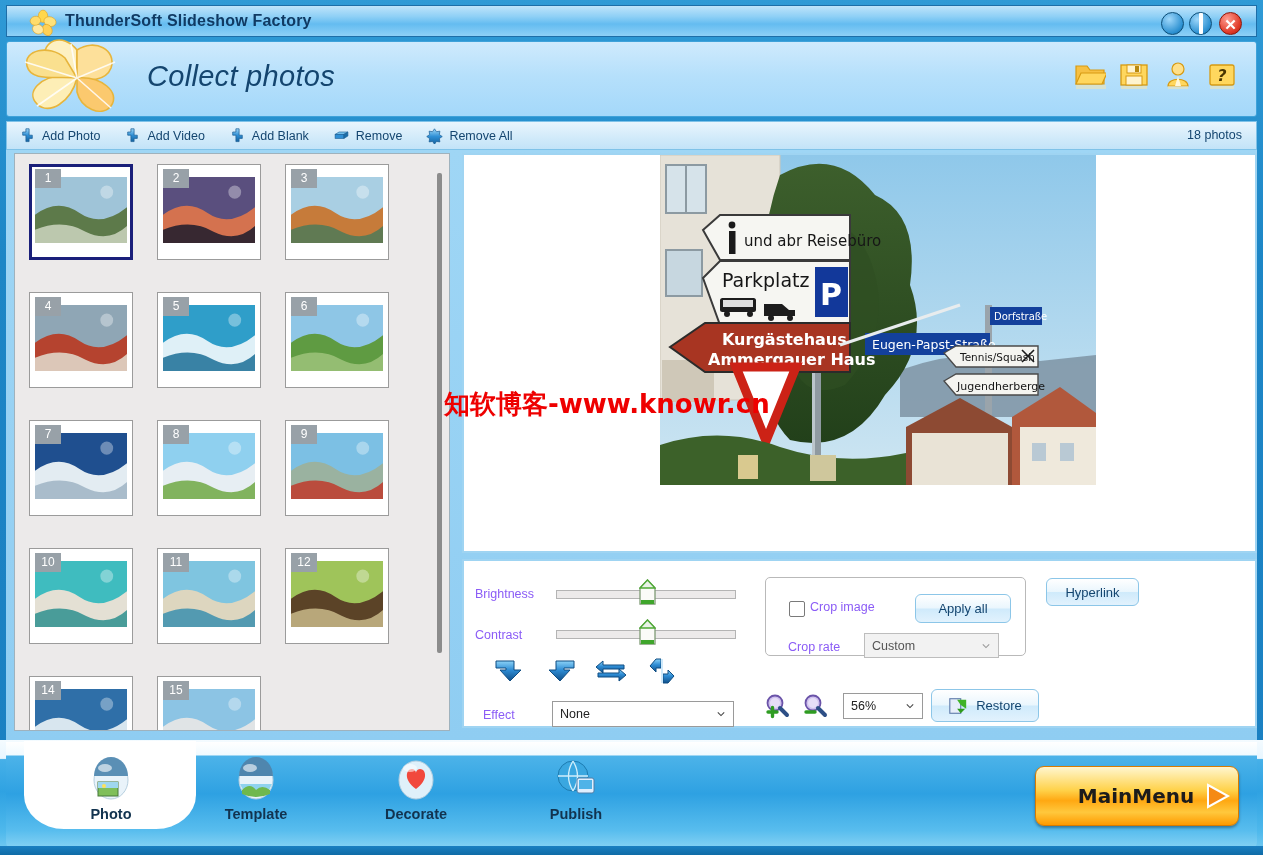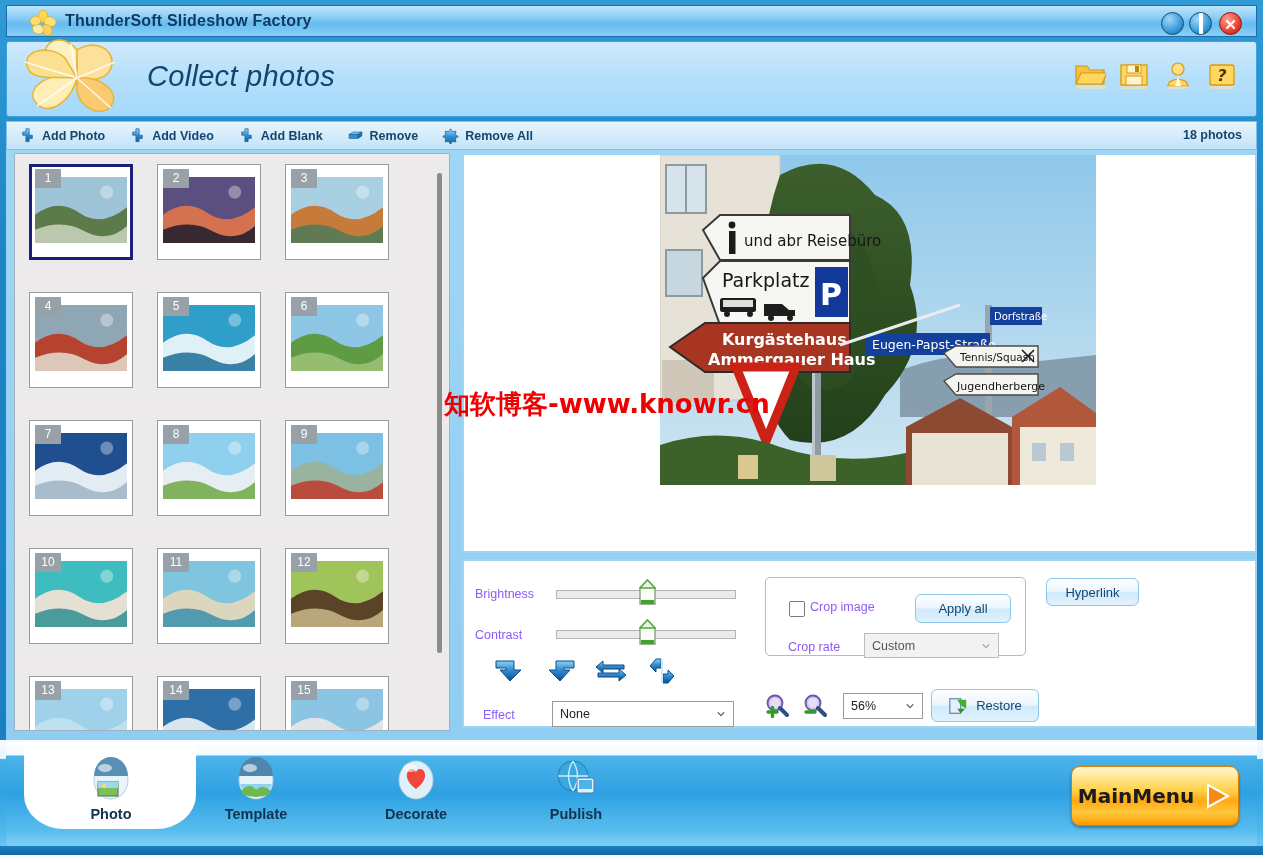--- a/index.html
+++ b/index.html
@@ -51,21 +51,21 @@
     font-size:29px;color:#14456f;font-weight:normal;letter-spacing:.3px;
   }
   #header-icons{position:absolute;right:18px;top:18px;display:flex;gap:12px;align-items:center;}
   .hicon{width:32px;height:30px;cursor:pointer;position:relative;}
 
   
   #toolbar{
     position:absolute;left:6px;top:121px;width:1251px;height:29px;
     background:linear-gradient(180deg,#e9f5fd 0%,#d3ebfa 55%,#c2e3f8 100%);
     border:1px solid #7fc2e8;box-sizing:border-box;
-    display:flex;align-items:center;font-weight:bold;
+    display:flex;align-items:center;
   }
   .tb-item{display:flex;align-items:center;gap:6px;padding:0 12px;height:27px;cursor:pointer;}
   .tb-item span.lbl{font-size:12.5px;color:#14456f;white-space:nowrap;}
   #photo-count{
     position:absolute;right:14px;top:6px;font-size:12.5px;color:#14456f;
   }
   .puzzle{width:17px;height:16px;display:block;}
 
   
   #content{
@@ -177,21 +177,21 @@
     position:absolute;left:18px;top:-1px;width:172px;height:88px;
     background:#ffffff;
     border-radius:0 0 40px 40px / 0 0 34px 34px;
   }
   #mainmenu{
     position:absolute;right:18px;top:24px;width:166px;height:58px;
     border-radius:9px;cursor:pointer;
     background:linear-gradient(180deg,#fff6cf 0%,#ffd24a 40%,#ffa812 58%,#ffc83d 78%,#ff9a00 100%);
     border:1px solid #d87b00;
     box-shadow:0 2px 3px rgba(0,0,0,.35);
-    display:flex;align-items:center;justify-content:center;gap:8px;
+    display:flex;align-items:center;justify-content:center;gap:8px;padding-left:36px;
   }
   #mainmenu .mm-text{font-size:20px;font-weight:bold;color:#1c1c1c;font-family:"DejaVu Sans",sans-serif;}
   #bottom-edge{
     position:absolute;left:0;top:846px;width:1263px;height:9px;
     background:linear-gradient(180deg,#1a7fc1,#0f6ba6);
   }
 </style>
 </head>
 <body>
 
@@ -424,29 +424,20 @@
           <div class="thumb">
             <div class="num">12</div>
             <div class="pic"><svg viewBox="0 0 100 70" preserveAspectRatio="none" width="100%" height="100%">
                 <rect width="100" height="70" fill="#9fc45a"></rect>
                 <path d="M0 70 L0 40 Q25 22 48 38 Q72 54 100 32 L100 70 Z" fill="#5b4327"></path>
                 <path d="M0 70 L0 56 Q30 44 55 58 Q80 70 100 52 L100 70 Z" fill="#c9b98a" opacity=".85"></path>
                 <circle cx="78" cy="16" r="7" fill="#ffffff" opacity=".35"></circle>
               </svg></div>
           </div>
           <div class="thumb">
-            <div class="num">13</div>
-            <div class="pic"><svg viewBox="0 0 100 70" preserveAspectRatio="none" width="100%" height="100%">
-                <rect width="100" height="70" fill="#9fd2ea"></rect>
-                <path d="M0 70 L0 40 Q25 22 48 38 Q72 54 100 32 L100 70 Z" fill="#bfe0ef"></path>
-                <path d="M0 70 L0 56 Q30 44 55 58 Q80 70 100 52 L100 70 Z" fill="#4f7c3a" opacity=".85"></path>
-                <circle cx="78" cy="16" r="7" fill="#ffffff" opacity=".35"></circle>
-              </svg></div>
-          </div>
-          <div class="thumb">
             <div class="num">14</div>
             <div class="pic"><svg viewBox="0 0 100 70" preserveAspectRatio="none" width="100%" height="100%">
                 <rect width="100" height="70" fill="#2f6fa8"></rect>
                 <path d="M0 70 L0 40 Q25 22 48 38 Q72 54 100 32 L100 70 Z" fill="#d8e6ef"></path>
                 <path d="M0 70 L0 56 Q30 44 55 58 Q80 70 100 52 L100 70 Z" fill="#6f5a44" opacity=".85"></path>
                 <circle cx="78" cy="16" r="7" fill="#ffffff" opacity=".35"></circle>
               </svg></div>
           </div>
           <div class="thumb">
             <div class="num">15</div>

